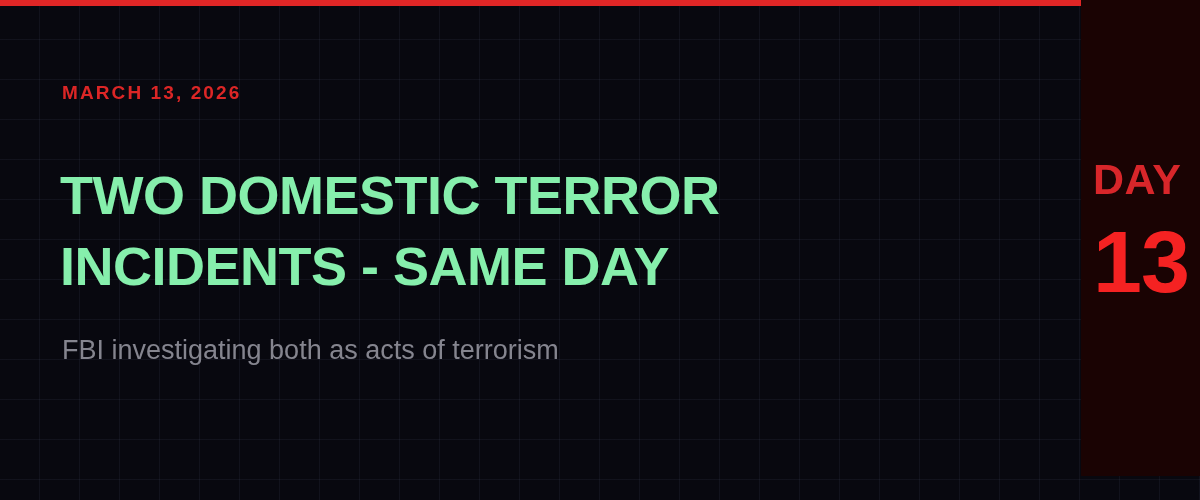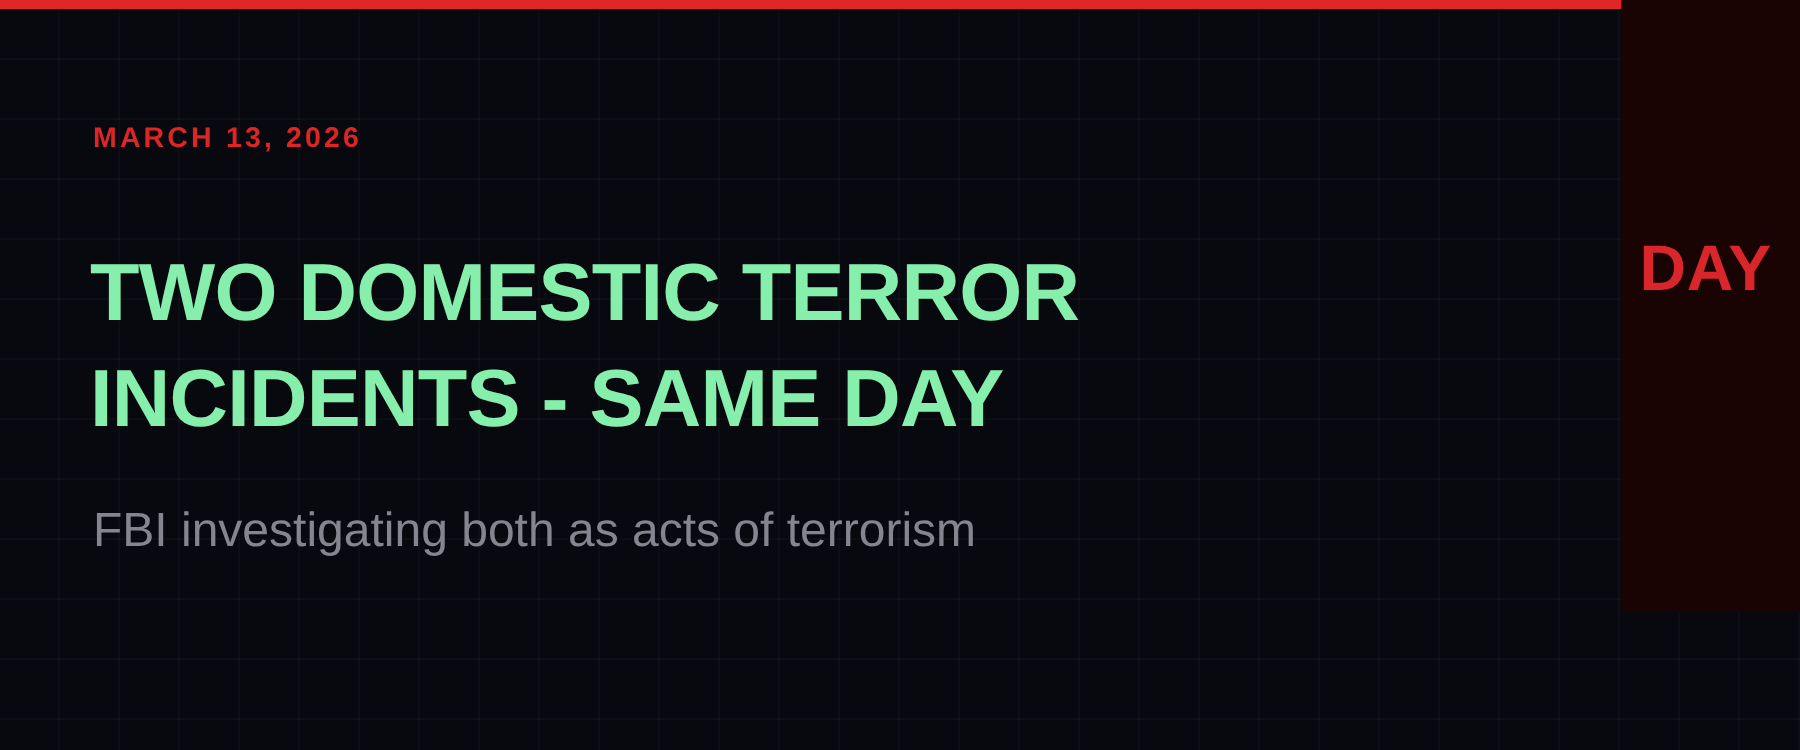--- a/index.html
+++ b/index.html
@@ -82,33 +82,33 @@
     font-size: 25px;
     font-weight: normal;
     color: #d8d8e2;
     white-space: pre;
   }
 
   #subhead-secondary {
     position: absolute;
     left: 62px;
     top: 335px;
-    font-size: 32px;
+    font-size: 27px;
     font-weight: normal;
     color: #85858f;
     white-space: nowrap;
   }
 
   
   #day-counter-panel {
     position: absolute;
     top: 0;
     left: 1081px;
     width: 119px;
-    height: 408px;
+    height: 476px;
     background: #1a0303;
     overflow: hidden;
     z-index: 5;
   }
 
   #day-counter-label {
     position: absolute;
     left: 12px;
     top: 155px;
     font-size: 43px;
@@ -146,15 +146,16 @@
     <h1 id="headline">TWO DOMESTIC TERROR
 INCIDENTS - SAME DAY</h1>
 
 
     <div id="subhead-secondary">FBI investigating both as acts of terrorism</div>
 
   </div>
 
   <div id="day-counter-panel">
     <div id="day-counter-label">DAY</div>
+    <div id="day-counter-value">13</div>
   </div>
 
 </div>
 
 </body></html>

